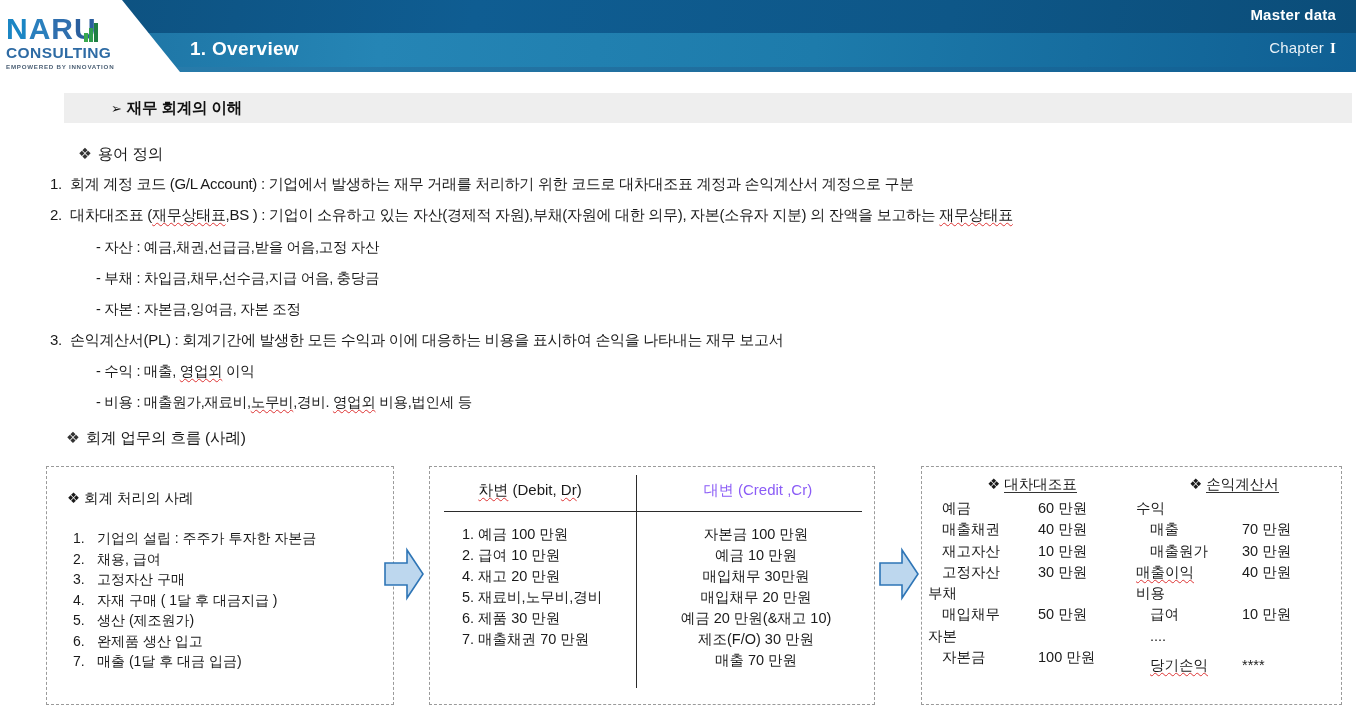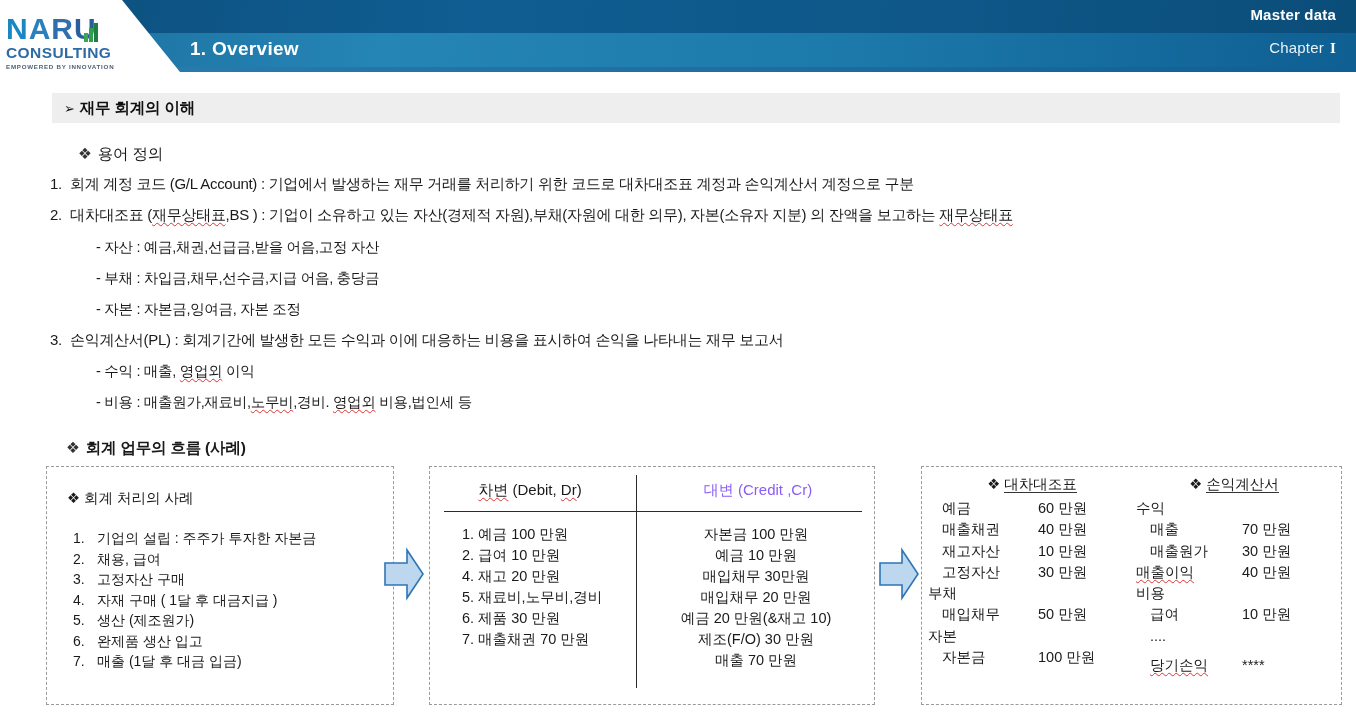--- a/index.html
+++ b/index.html
@@ -61,23 +61,23 @@
     color:#ffffff; font-size:15px; font-weight:bold; letter-spacing:0.2px;
   }
   .chapter {
     position:absolute; right:20px; top:39px; z-index:6;
     color:#e9f2f8; font-size:15px; letter-spacing:0.2px;
   }
   .chapter .rn{ font-weight:bold; color:#ffffff; margin-left:6px; font-family:"Liberation Serif", serif;}
 
   
   .sect-bar {
-    position:absolute; left:52px; top:93px; width:1288px; height:30px;
+    position:absolute; left:64px; top:93px; width:1288px; height:30px;
     background:#eeeeee;
-    display:flex; align-items:center;
+    display:flex; align-items:center;padding-left:35px;
   }
   .sect-bar .txt {
     font-size:15.5px; font-weight:bold; color:#111; padding-left:12px; letter-spacing:-0.2px;
   }
   .sect-bar .arrowglyph{ margin-right:5px; font-size:13px; }
 
   
   .body-area { position:absolute; left:0; top:0; width:1356px; height:721px; }
   .diamond-head {
     position:absolute; font-size:15.5px; color:#1a1a1a; letter-spacing:-0.2px;
@@ -183,21 +183,21 @@
     </div>
 
     <div class="subline" style="left:96px; top:362px;">
       <span>- 수익 : 매출, </span><span class="sq">영업외</span><span> 이익</span>
     </div>
 
     <div class="subline" style="left:96px; top:393px;">
       <span>- 비용 : 매출원가,재료비,</span><span class="sq">노무비</span><span>,경비. </span><span class="sq">영업외</span><span> 비용,법인세 등</span>
     </div>
 
-    <div class="diamond-head" style="left:66px; top:438px; font-weight:bold;">
+    <div class="diamond-head" style="left:66px; top:428px; font-weight:normal;">
       <span class="d">❖</span><span>회계 업무의 흐름 (사례)</span>
     </div>
 
     <div class="dbox box1">
       <div class="b1-title">
         <span>❖</span>&nbsp;<span>회계 처리의 사례</span>
       </div>
       <div class="b1-list">
         <div><span class="n">1.</span><span>기업의 설립 : 주주가 투자한 자본금</span></div>
         <div><span class="n">2.</span><span>채용, 급여</span></div>

